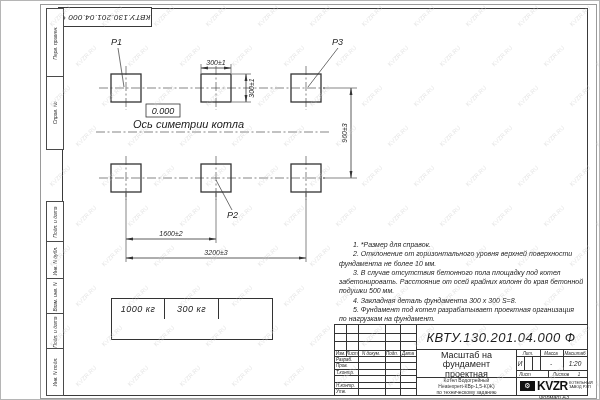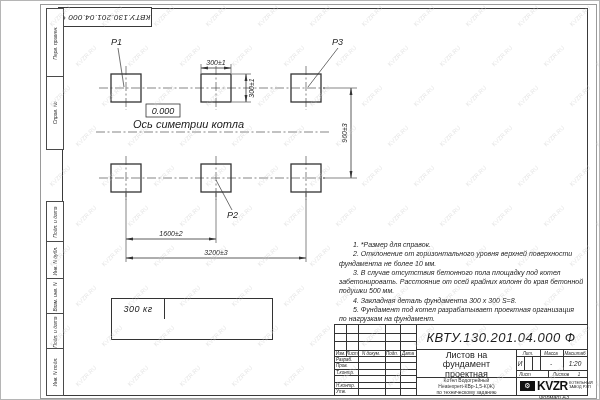--- a/index.html
+++ b/index.html
@@ -148,20 +148,21 @@
     <text x="72" y="88" font-size="9" text-anchor="middle">0.000</text>
     <text x="42" y="102" font-size="11">Ось симетрии котла</text>
     <text x="125" y="39" font-size="7" text-anchor="middle">300±1</text>
     <text x="163" y="62" font-size="7" text-anchor="middle" transform="rotate(-90 163 62)">300±1</text>
     <text x="256" y="107" font-size="7" text-anchor="middle" transform="rotate(-90 256 107)">960±3</text>
     <text x="80" y="210" font-size="7" text-anchor="middle">1600±2</text>
     <text x="125" y="229" font-size="7" text-anchor="middle">3200±3</text>
   </svg>
 
   <div class="abs ltable">
+    <div class="c v">1000 кг</div>
     <div class="c v">300 кг</div>
   </div>
 
   <div class="abs notes">
     <div class="note-line ind">1. *Размер для справок.</div>
     <div class="note-line ind">2. Отклонение от горизонтального уровня верхней поверхности</div>
     <div class="note-line">фундамента не более 10 мм.</div>
     <div class="note-line ind">3. В случае отсутствия бетонного пола площадку под котел</div>
     <div class="note-line">забетонировать. Расстояние от осей крайних колонн до края бетонной</div>
     <div class="note-line">подушки 500 мм.</div>
@@ -205,21 +206,21 @@
 
     <span class="tl tiny" style="left:1px;top:31.5px;">Разраб.</span>
     <span class="tl tiny" style="left:1px;top:38px;">Пров.</span>
     <span class="tl tiny" style="left:1px;top:44.5px;">Т.контр.</span>
     <span class="tl tiny" style="left:1px;top:57.5px;">Н.контр.</span>
     <span class="tl tiny" style="left:1px;top:64px;">Утв.</span>
 
     <span class="t docnum" style="left:166px;top:12px;">КВТУ.130.201.04.000  Ф</span>
 
     <div class="abs tname" style="left:82px;top:26px;width:99px;">
-      <div>Листов на</div>
+      <div>Масштаб на</div>
       <div>фундамент</div>
       <div>проектная</div>
     </div>
 
     <div class="abs tprod" style="left:82px;top:53px;width:99px;">
       <div>Котел Водогрейный</div>
       <div>Heatexpert-КВр-1,5-К(Ж)</div>
       <div>по техническому заданию</div>
     </div>
 

